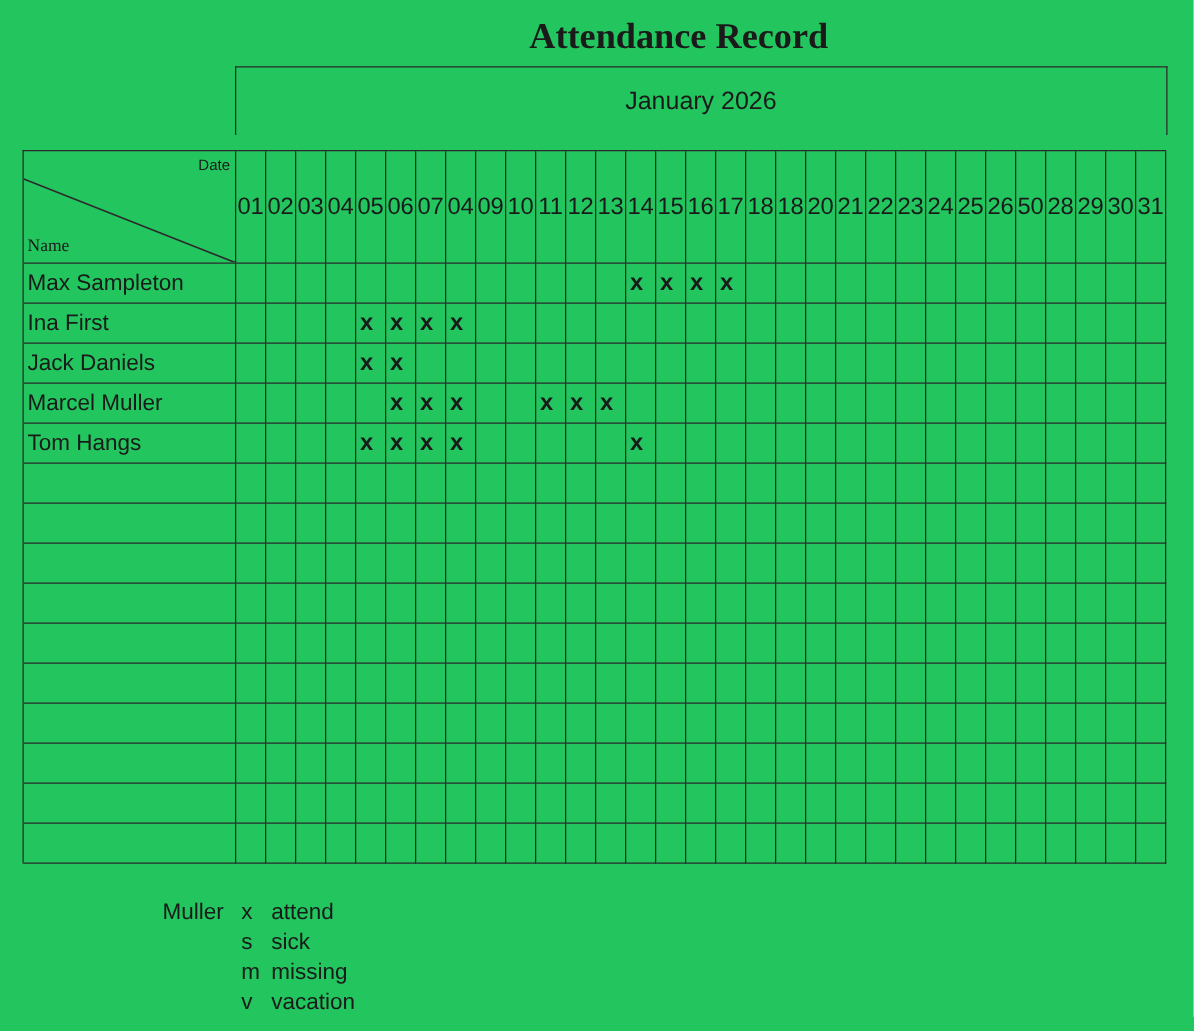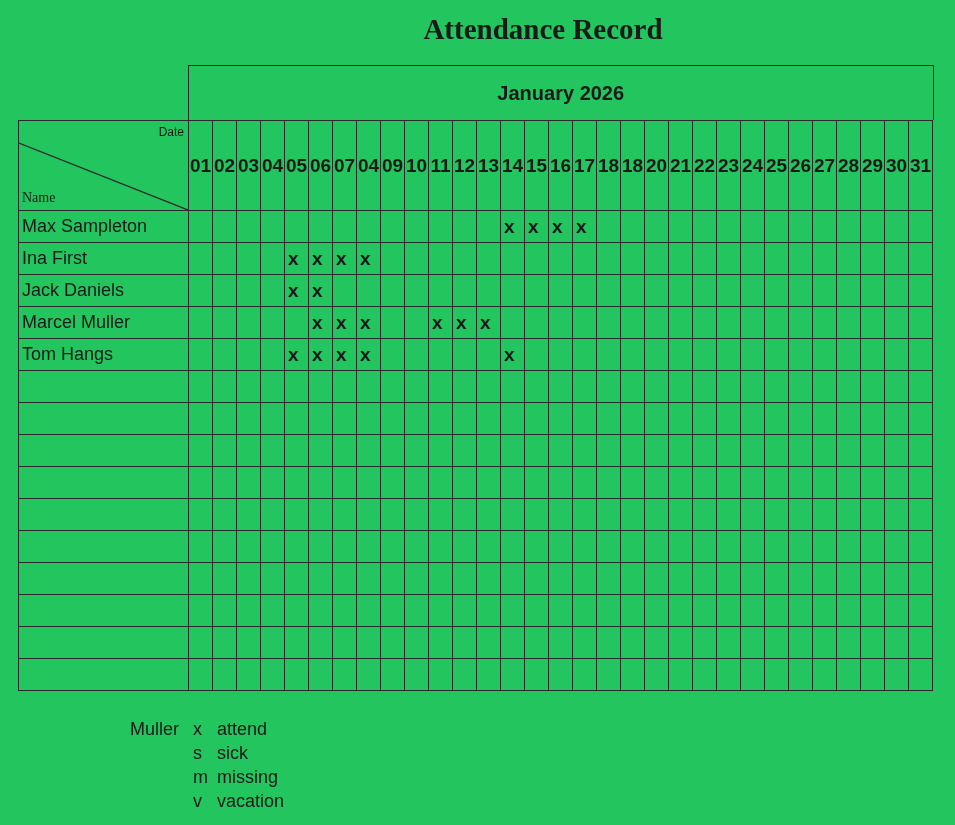--- a/index.html
+++ b/index.html
@@ -21,26 +21,26 @@
     top:12px; left:543px;
     transform:translateX(-50%);
     font-family:"Liberation Serif","DejaVu Serif",serif;
     font-weight:bold;
     font-size:29px;
     line-height:34px;
     white-space:nowrap;
   }
   .month-header{
     position:absolute;
-    left:188px; top:65px;
+    left:188px; top:53px;
     width:745.5px; height:55px;
     border:1.5px solid var(--line);
     border-bottom:none;
     display:flex; align-items:center; justify-content:center;
-    font-weight:bold;
+    font-weight:normal;
     font-size:20px;
   }
   .grid{
     position:absolute;
     left:18px; top:120px;
     display:grid;
     grid-template-columns:170px repeat(31,24px);
     grid-template-rows:90px repeat(15,32px);
     border-top:1.5px solid var(--line);
     border-left:1.5px solid var(--line);
@@ -56,21 +56,20 @@
     position:absolute; top:1px; right:4px;
     font-size:12px; line-height:20px;
   }
   .corner-name{
     position:absolute; bottom:2px; left:3px;
     font-size:14px; line-height:20px;font-family:Liberation Serif, serif;
   }
   .date-cell{
     display:flex; align-items:center; justify-content:center;
     font-size:19px;
-    font-weight:bold;
   }
   .name-cell{
     display:flex; align-items:center;
     padding-left:3px;
     font-size:18px;
     white-space:nowrap;
   }
   .day-cell{
     display:flex; align-items:center;
     padding-left:3px;
@@ -128,21 +127,21 @@
       <div class="cell date-cell">17</div>
       <div class="cell date-cell">18</div>
       <div class="cell date-cell">18</div>
       <div class="cell date-cell">20</div>
       <div class="cell date-cell">21</div>
       <div class="cell date-cell">22</div>
       <div class="cell date-cell">23</div>
       <div class="cell date-cell">24</div>
       <div class="cell date-cell">25</div>
       <div class="cell date-cell">26</div>
-      <div class="cell date-cell">27</div>
+      <div class="cell date-cell">50</div>
       <div class="cell date-cell">28</div>
       <div class="cell date-cell">29</div>
       <div class="cell date-cell">30</div>
       <div class="cell date-cell">31</div>
       <div class="cell name-cell">Max Sampleton</div>
       <div class="cell day-cell"></div>
       <div class="cell day-cell"></div>
       <div class="cell day-cell"></div>
       <div class="cell day-cell"></div>
       <div class="cell day-cell"></div>

